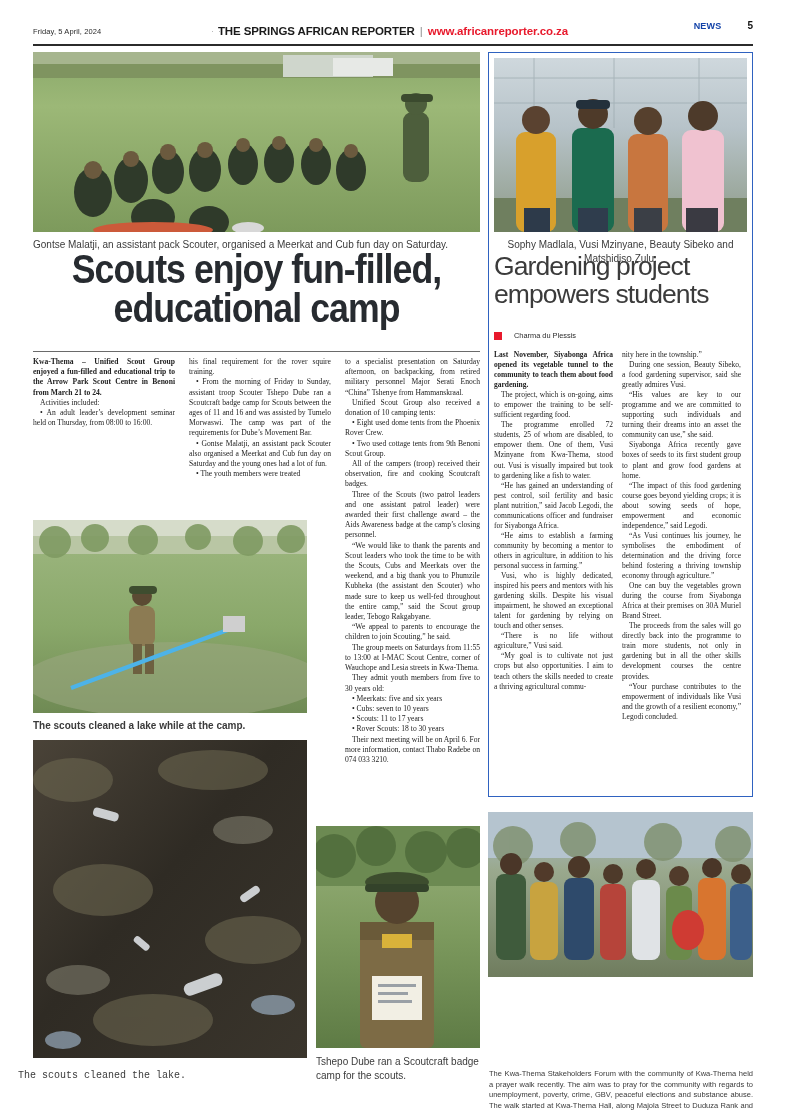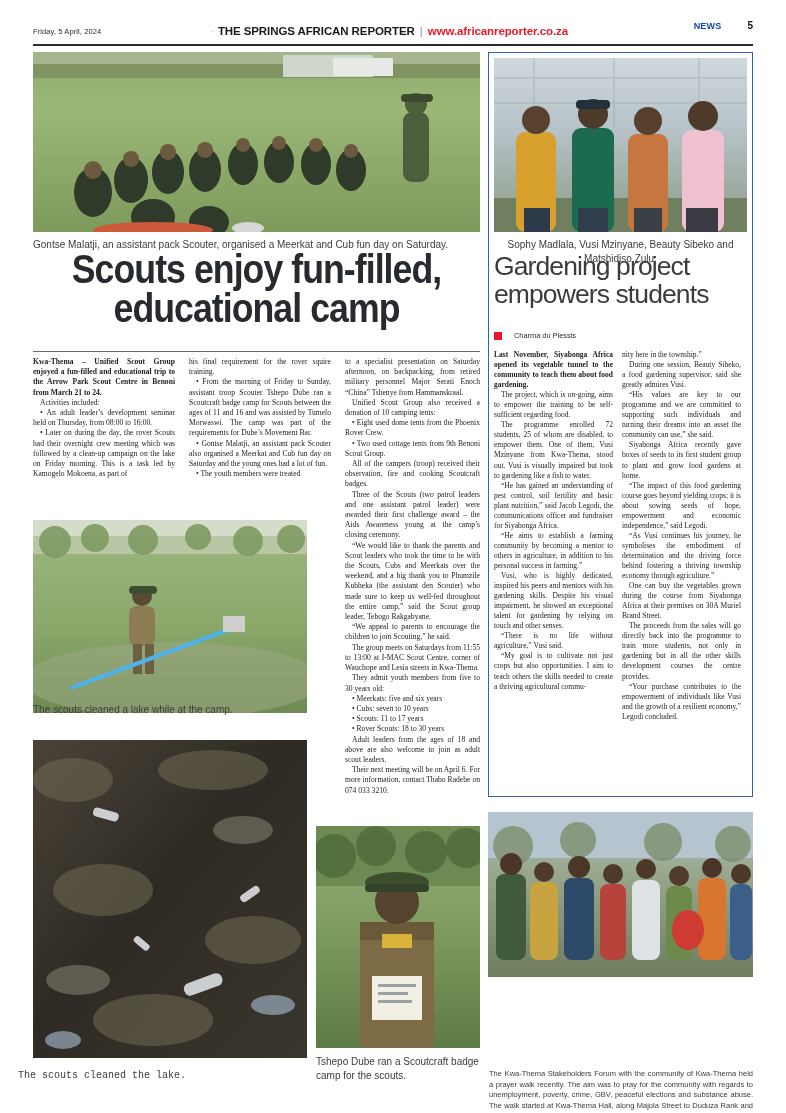--- a/index.html
+++ b/index.html
@@ -126,21 +126,21 @@
   .col p.bullet { text-indent: 7px; }
 
   #lcol1 { left: 33px; top: 357px; width: 142px; }
   #lcol2 { left: 189px; top: 357px; width: 142px; }
   #lcol3 { left: 345px; top: 357px; width: 135px; }
 
   #photo-lake-clean {
     position: absolute; left: 33px; top: 520px; width: 274px; height: 193px;
   }
   #caption-lake-clean {
-    position: absolute; left: 33px; top: 703px; width: 274px;
+    position: absolute; left: 33px; top: 719px; width: 274px; font-weight: bold;
   }
   #photo-lake-litter {
     position: absolute; left: 33px; top: 740px; width: 274px; height: 318px;
   }
   #caption-lake-litter {
     position: absolute; left: 18px; top: 1069px; width: 274px; font-family: Liberation Mono, monospace;
   }
   #photo-tshepo {
     position: absolute; left: 316px; top: 826px; width: 164px; height: 222px;
   }
@@ -282,44 +282,42 @@
     <div>Scouts enjoy fun-filled,</div>
     <div>educational camp</div>
   </div>
 
   <div class="rule-thin" style="left:33px; top:351px; width:447px;"></div>
 
   <div class="col" id="lcol1">
       <p class="lead">Kwa-Thema – Unified Scout Group enjoyed a fun-filled and educational trip to the Arrow Park Scout Centre in Benoni from March 21 to 24.</p>
       <p>Activities included:</p>
       <p class="bullet">• An adult leader’s development seminar held on Thursday, from 08:00 to 16:00.</p>
-      <p class="bullet">• Later on during the day, the rover Scouts had their overnight crew meeting which was followed by a clean-up campaign on the lake on Friday morning. This is a task led by Kamogelo Mokoena, as part of</p>
     </div>
   <div class="col" id="lcol2">
       <p class="noindent">his final requirement for the rover squire training.</p>
       <p class="bullet">• From the morning of Friday to Sunday, assistant troop Scouter Tshepo Dube ran a Scoutcraft badge camp for Scouts between the ages of 11 and 16 and was assisted by Tumelo Morwaswi. The camp was part of the requirements for Dube’s Movement Bar.</p>
       <p class="bullet">• Gontse Malatji, an assistant pack Scouter also organised a Meerkat and Cub fun day on Saturday and the young ones had a lot of fun.</p>
       <p class="bullet">• The youth members were treated</p>
     </div>
   <div class="col" id="lcol3">
       <p class="noindent">to a specialist presentation on Saturday afternoon, on backpacking, from retired military personnel Major Serati Enoch “China” Tshenye from Hammanskraal.</p>
       <p>Unified Scout Group also received a donation of 10 camping tents:</p>
       <p class="bullet">• Eight used dome tents from the Phoenix Rover Crew.</p>
       <p class="bullet">• Two used cottage tents from 9th Benoni Scout Group.</p>
       <p>All of the campers (troop) received their observation, fire and cooking Scoutcraft badges.</p>
-      <p>Three of the Scouts (two patrol leaders and one assistant patrol leader) were awarded their first challenge award – the Aids Awareness young at the camp’s closing ceremony.</p>
+      <p>Three of the Scouts (two patrol leaders and one assistant patrol leader) were awarded their first challenge award – the Aids Awareness badge at the camp’s closing personnel.</p>
       <p>“We would like to thank the parents and Scout leaders who took the time to be with the Scouts, Cubs and Meerkats over the weekend, and a big thank you to Phumzile Kubheka (the assistant den Scouter) who made sure to keep us well-fed throughout the entire camp,” said the Scout group leader, Tebogo Rakgabyane.</p>
       <p>“We appeal to parents to encourage the children to join Scouting,” he said.</p>
       <p>The group meets on Saturdays from 11:55 to 13:00 at I-MAC Scout Centre, corner of Wauchope and Lesia streets in Kwa-Thema.</p>
       <p>They admit youth members from five to 30 years old:</p>
       <p class="bullet">• Meerkats: five and six years</p>
       <p class="bullet">• Cubs: seven to 10 years</p>
       <p class="bullet">• Scouts: 11 to 17 years</p>
       <p class="bullet">• Rover Scouts: 18 to 30 years</p>
-      <p>Adult leaders from the ages of 18 and above are also welcome to join as adult scout leaders.</p>
       <p>Their next meeting will be on April 6. For more information, contact Thabo Radebe on 074 033 3210.</p>
     </div>
 
   <div class="photo" id="photo-lake-clean">
     <svg width="274" height="193" viewBox="0 0 274 193" preserveAspectRatio="none">
       <defs>
         <linearGradient id="g2" x1="0" y1="0" x2="0" y2="1">
           <stop offset="0%" stop-color="#9fb882"></stop>
             <stop offset="55%" stop-color="#8aa86a"></stop>
           <stop offset="100%" stop-color="#6f8a54"></stop>

